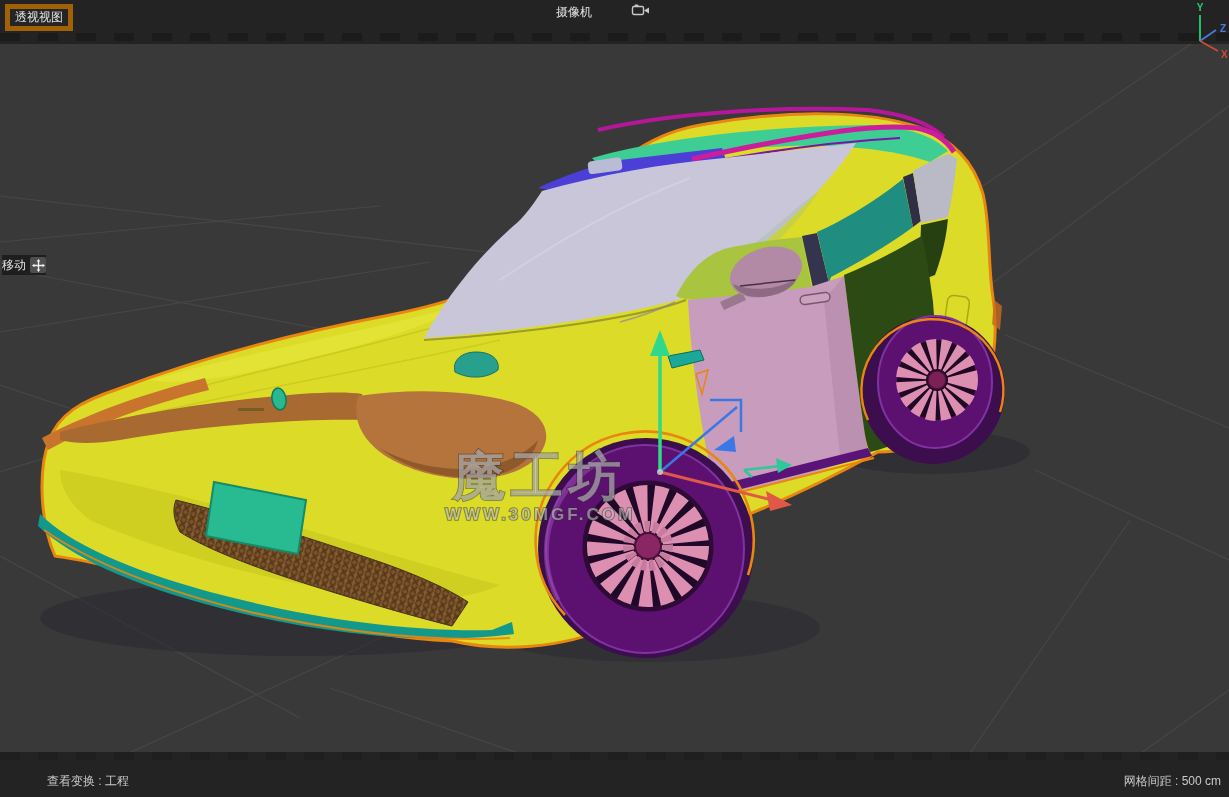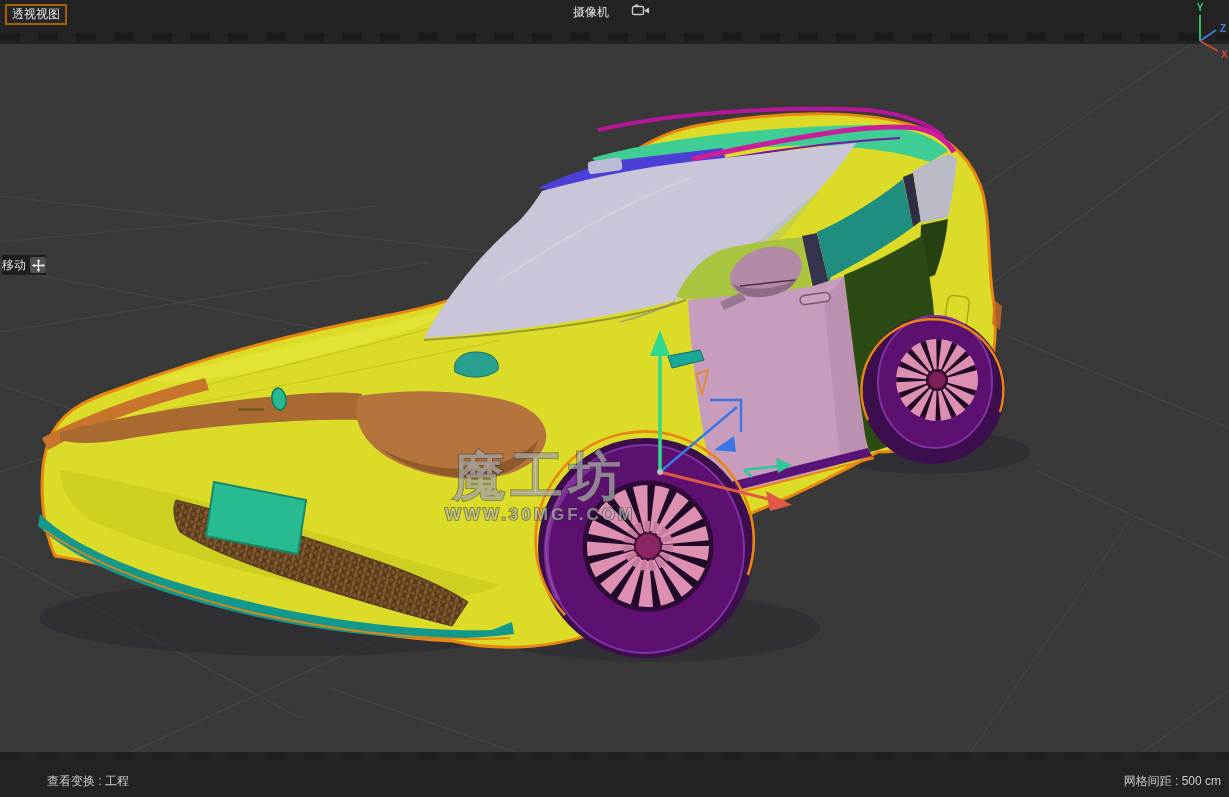--- a/index.html
+++ b/index.html
@@ -11,23 +11,23 @@
   .top-strip{position:absolute;left:0;top:0;width:1229px;height:44px;
     background:var(--frame-dark,#232323);z-index:5;}
   .bottom-strip{position:absolute;left:0;top:752px;width:1229px;height:45px;
     background:var(--frame-dark,#232323);z-index:5;}
   .dash-line{position:absolute;left:0;width:1229px;height:8px;
     background:repeating-linear-gradient(90deg,#1b1b1b 0 20px,rgba(0,0,0,0) 20px 38px);}
   .dash-top{top:33px}
   .dash-bottom{top:0;opacity:.55}
   
   .hud{position:absolute;z-index:8;color:#e2e2e2;font-size:12px;line-height:14px;white-space:nowrap;}
-  .view-chip{left:5px;top:4px;padding:1px 5px 2px;border:2px solid #a16207;
+  .view-chip{left:5px;top:4px;padding:1px 5px 2px;border:5px solid #a16207;
     background:rgba(38,38,38,.85);}
-  .cam-label{left:573px;top:5px;}
+  .cam-label{left:556px;top:5px;}
   .cam-icon{left:631px;top:4px;}
   .move-chip{left:2px;top:255px;padding:2px 0;background:rgba(24,24,24,.8);
     display:flex;align-items:center;gap:4px;}
   .move-icon-box{display:inline-flex;align-items:center;justify-content:center;
     width:16px;height:16px;background:rgba(120,120,120,.55);border-radius:2px;}
   .status-left{left:8px;top:774px;color:#c9c9c9;margin-left:39px;}
   .status-right{right:8px;top:774px;color:#c9c9c9;}
   .axis-gizmo{left:1166px;top:1px;width:62px;height:58px;}
   .axis-gizmo text{font-family:"Liberation Sans",sans-serif;font-size:10px;font-weight:bold;}
   

